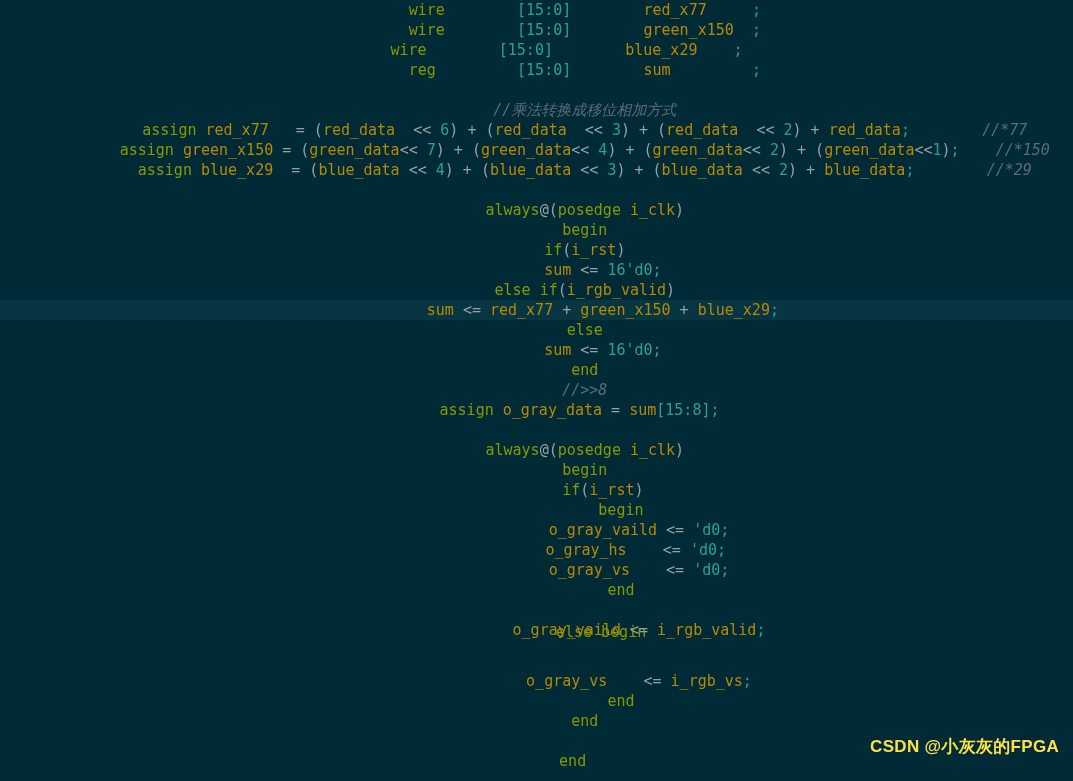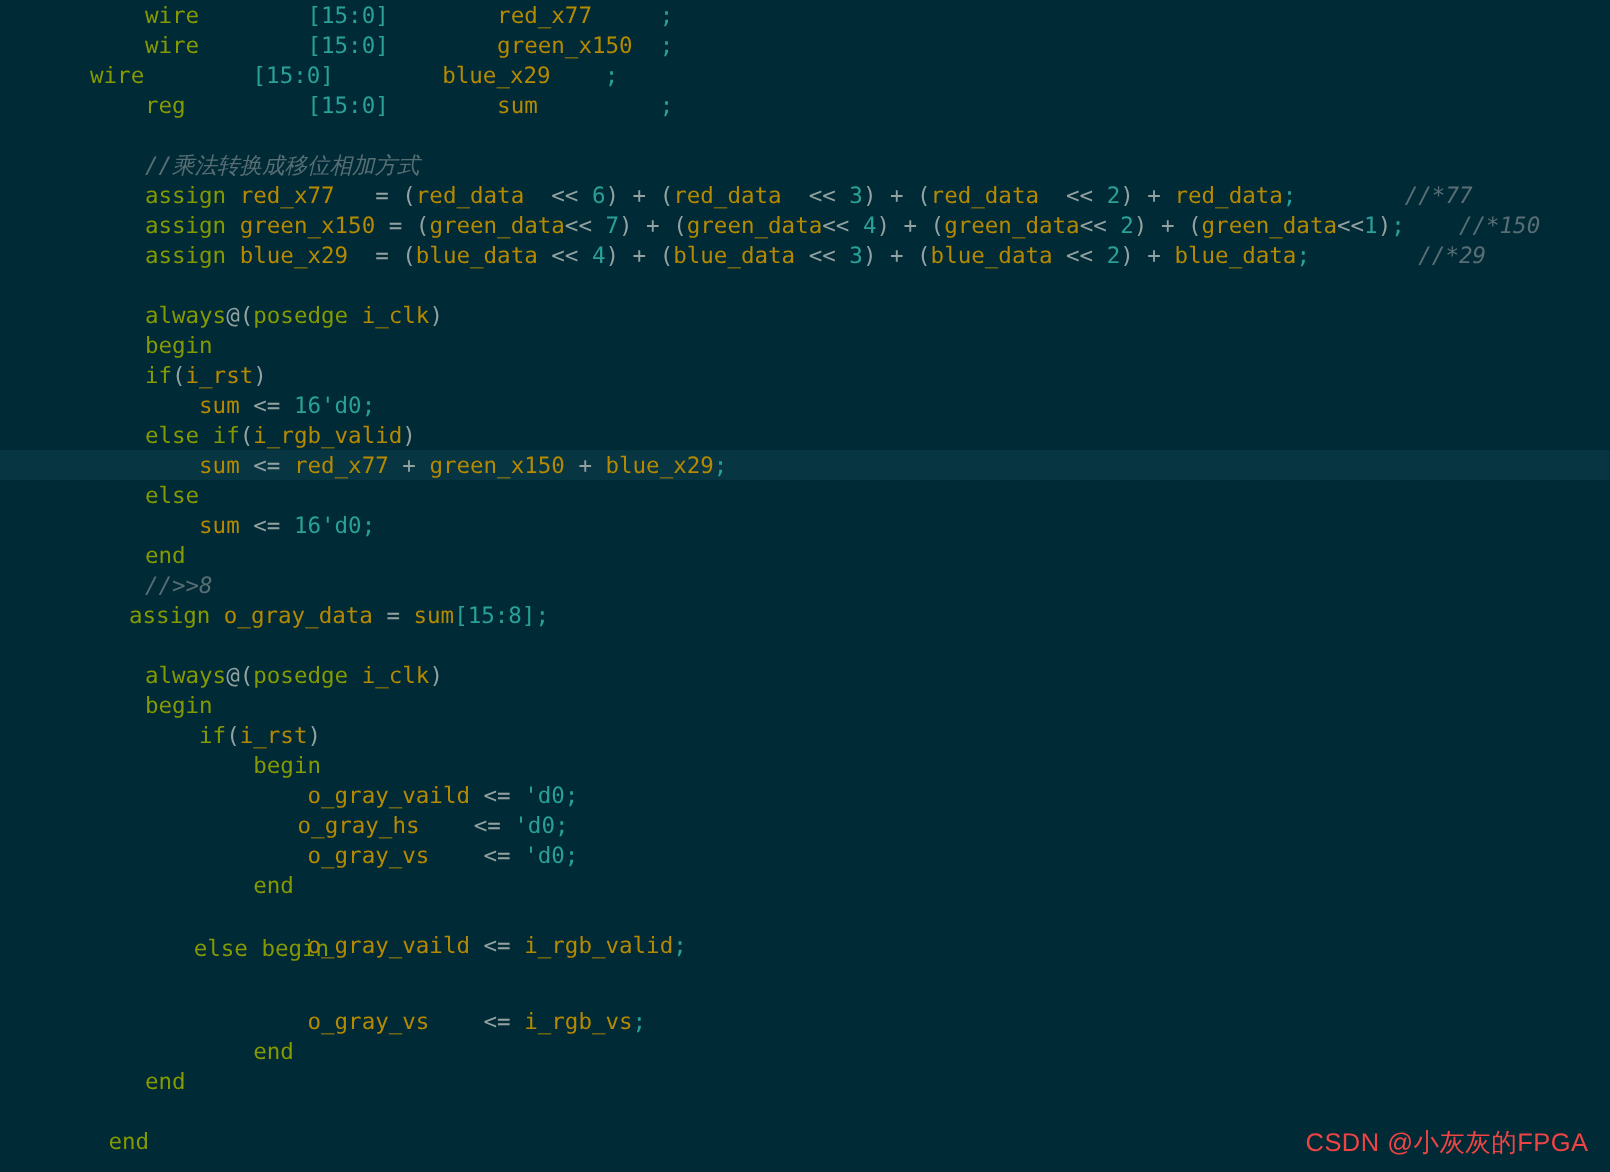--- a/index.html
+++ b/index.html
@@ -51,33 +51,34 @@
   .tok-kw       { color: #859900; }   
   .tok-id       { color: #b58900; }   
   .tok-num      { color: #2aa198; }   
   .tok-punct    { color: #93a1a1; }   
   .tok-cmt      { color: #586e75; font-style: italic; }
   .tok-plain    { color: #93a1a1; }
 
   #watermark {
     position: absolute;
     right: 14px;
-    bottom: 8px;
+    bottom: 23px;
     font-family: "Liberation Sans", sans-serif;
     font-size: 17px;
-    color: #ef4444;
+    color: #fde047;
     letter-spacing: 0.3px;
     white-space: pre;
+    font-weight: bold;
   }
 </style>
 </head>
 <body>
 
 <div id="editor">
-  <div id="code" style="font-size: 15px; color: rgb(147, 161, 161);">
+  <div id="code" style="font-size: 15px; color: rgb(147, 161, 161); text-align: center;">
       <div class="line" style="height: 20px; line-height: 20px;"><span class="line-text" style="padding-left: 96.6px;"><span class="tok-kw">wire</span><span class="tok-plain">        </span><span class="tok-num">[15:0]</span><span class="tok-plain">        </span><span class="tok-id">red_x77</span><span class="tok-plain">     </span><span class="tok-num">;</span></span></div>
       <div class="line" style="height: 20px; line-height: 20px;"><span class="line-text" style="padding-left: 96.6px;"><span class="tok-kw">wire</span><span class="tok-plain">        </span><span class="tok-num">[15:0]</span><span class="tok-plain">        </span><span class="tok-id">green_x150</span><span class="tok-plain">  </span><span class="tok-num">;</span></span></div>
       <div class="line" style="height: 20px; line-height: 20px;"><span class="line-text" style="padding-left: 60px;"><span class="tok-kw">wire</span><span class="tok-plain">        </span><span class="tok-num">[15:0]</span><span class="tok-plain">        </span><span class="tok-id">blue_x29</span><span class="tok-plain">    </span><span class="tok-num">;</span></span></div>
       <div class="line" style="height: 20px; line-height: 20px;"><span class="line-text" style="padding-left: 96.6px;"><span class="tok-kw">reg</span><span class="tok-plain">         </span><span class="tok-num">[15:0]</span><span class="tok-plain">        </span><span class="tok-id">sum</span><span class="tok-plain">         </span><span class="tok-num">;</span></span></div>
       <div class="line" style="height: 20px; line-height: 20px;"><span class="line-text" style="padding-left: 48px;">&nbsp;</span></div>
       <div class="line" style="height: 20px; line-height: 20px;"><span class="line-text" style="padding-left: 96.6px;"><span class="tok-cmt">//乘法转换成移位相加方式</span></span></div>
       <div class="line" style="height: 20px; line-height: 20px;"><span class="line-text" style="padding-left: 96.6px;"><span class="tok-kw">assign</span><span class="tok-plain"> </span><span class="tok-id">red_x77</span><span class="tok-plain">   </span><span class="tok-punct">= (</span><span class="tok-id">red_data</span><span class="tok-plain">  </span><span class="tok-punct">&lt;&lt; </span><span class="tok-num">6</span><span class="tok-punct">) + (</span><span class="tok-id">red_data</span><span class="tok-plain">  </span><span class="tok-punct">&lt;&lt; </span><span class="tok-num">3</span><span class="tok-punct">) + (</span><span class="tok-id">red_data</span><span class="tok-plain">  </span><span class="tok-punct">&lt;&lt; </span><span class="tok-num">2</span><span class="tok-punct">) + </span><span class="tok-id">red_data</span><span class="tok-num">;</span><span class="tok-plain">        </span><span class="tok-cmt">//*77</span></span></div>
       <div class="line" style="height: 20px; line-height: 20px;"><span class="line-text" style="padding-left: 96.6px;"><span class="tok-kw">assign</span><span class="tok-plain"> </span><span class="tok-id">green_x150</span><span class="tok-plain"> </span><span class="tok-punct">= (</span><span class="tok-id">green_data</span><span class="tok-punct">&lt;&lt; </span><span class="tok-num">7</span><span class="tok-punct">) + (</span><span class="tok-id">green_data</span><span class="tok-punct">&lt;&lt; </span><span class="tok-num">4</span><span class="tok-punct">) + (</span><span class="tok-id">green_data</span><span class="tok-punct">&lt;&lt; </span><span class="tok-num">2</span><span class="tok-punct">) + (</span><span class="tok-id">green_data</span><span class="tok-punct">&lt;&lt;</span><span class="tok-num">1</span><span class="tok-punct">)</span><span class="tok-num">;</span><span class="tok-plain">    </span><span class="tok-cmt">//*150</span></span></div>
       <div class="line" style="height: 20px; line-height: 20px;"><span class="line-text" style="padding-left: 96.6px;"><span class="tok-kw">assign</span><span class="tok-plain"> </span><span class="tok-id">blue_x29</span><span class="tok-plain">  </span><span class="tok-punct">= (</span><span class="tok-id">blue_data</span><span class="tok-plain"> </span><span class="tok-punct">&lt;&lt; </span><span class="tok-num">4</span><span class="tok-punct">) + (</span><span class="tok-id">blue_data</span><span class="tok-plain"> </span><span class="tok-punct">&lt;&lt; </span><span class="tok-num">3</span><span class="tok-punct">) + (</span><span class="tok-id">blue_data</span><span class="tok-plain"> </span><span class="tok-punct">&lt;&lt; </span><span class="tok-num">2</span><span class="tok-punct">) + </span><span class="tok-id">blue_data</span><span class="tok-num">;</span><span class="tok-plain">        </span><span class="tok-cmt">//*29</span></span></div>
       <div class="line" style="height: 20px; line-height: 20px;"><span class="line-text" style="padding-left: 48px;">&nbsp;</span></div>

